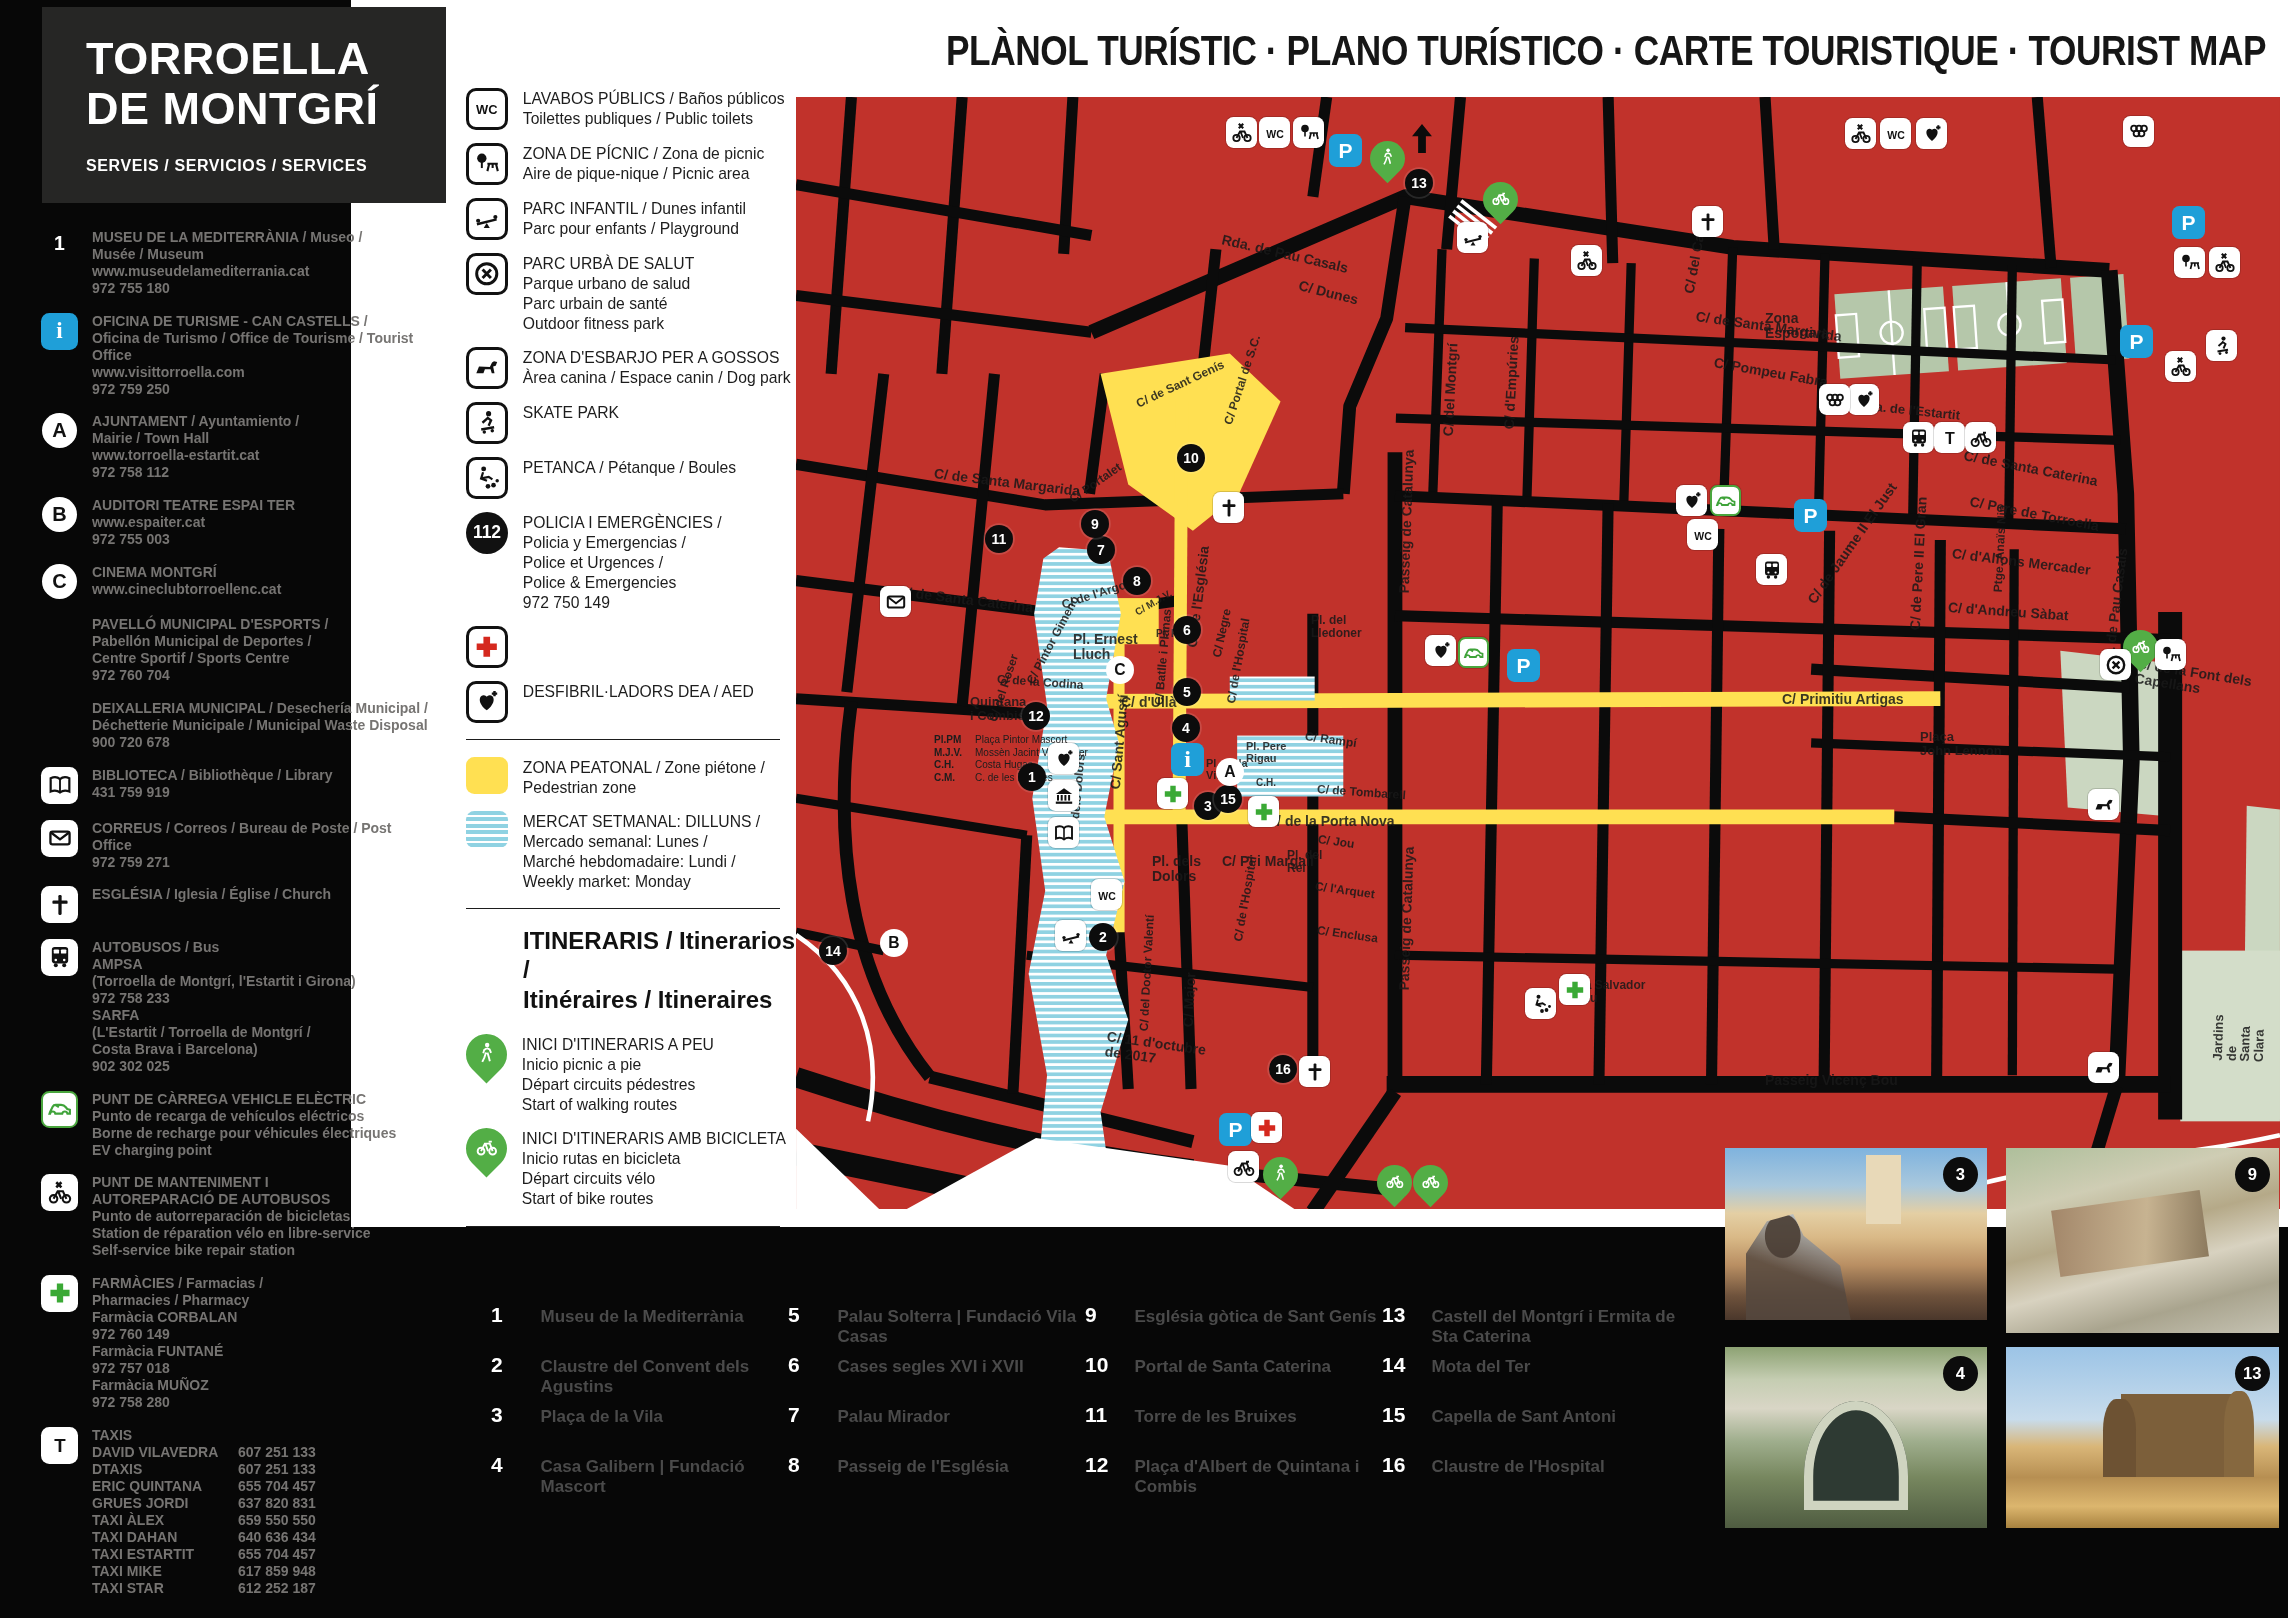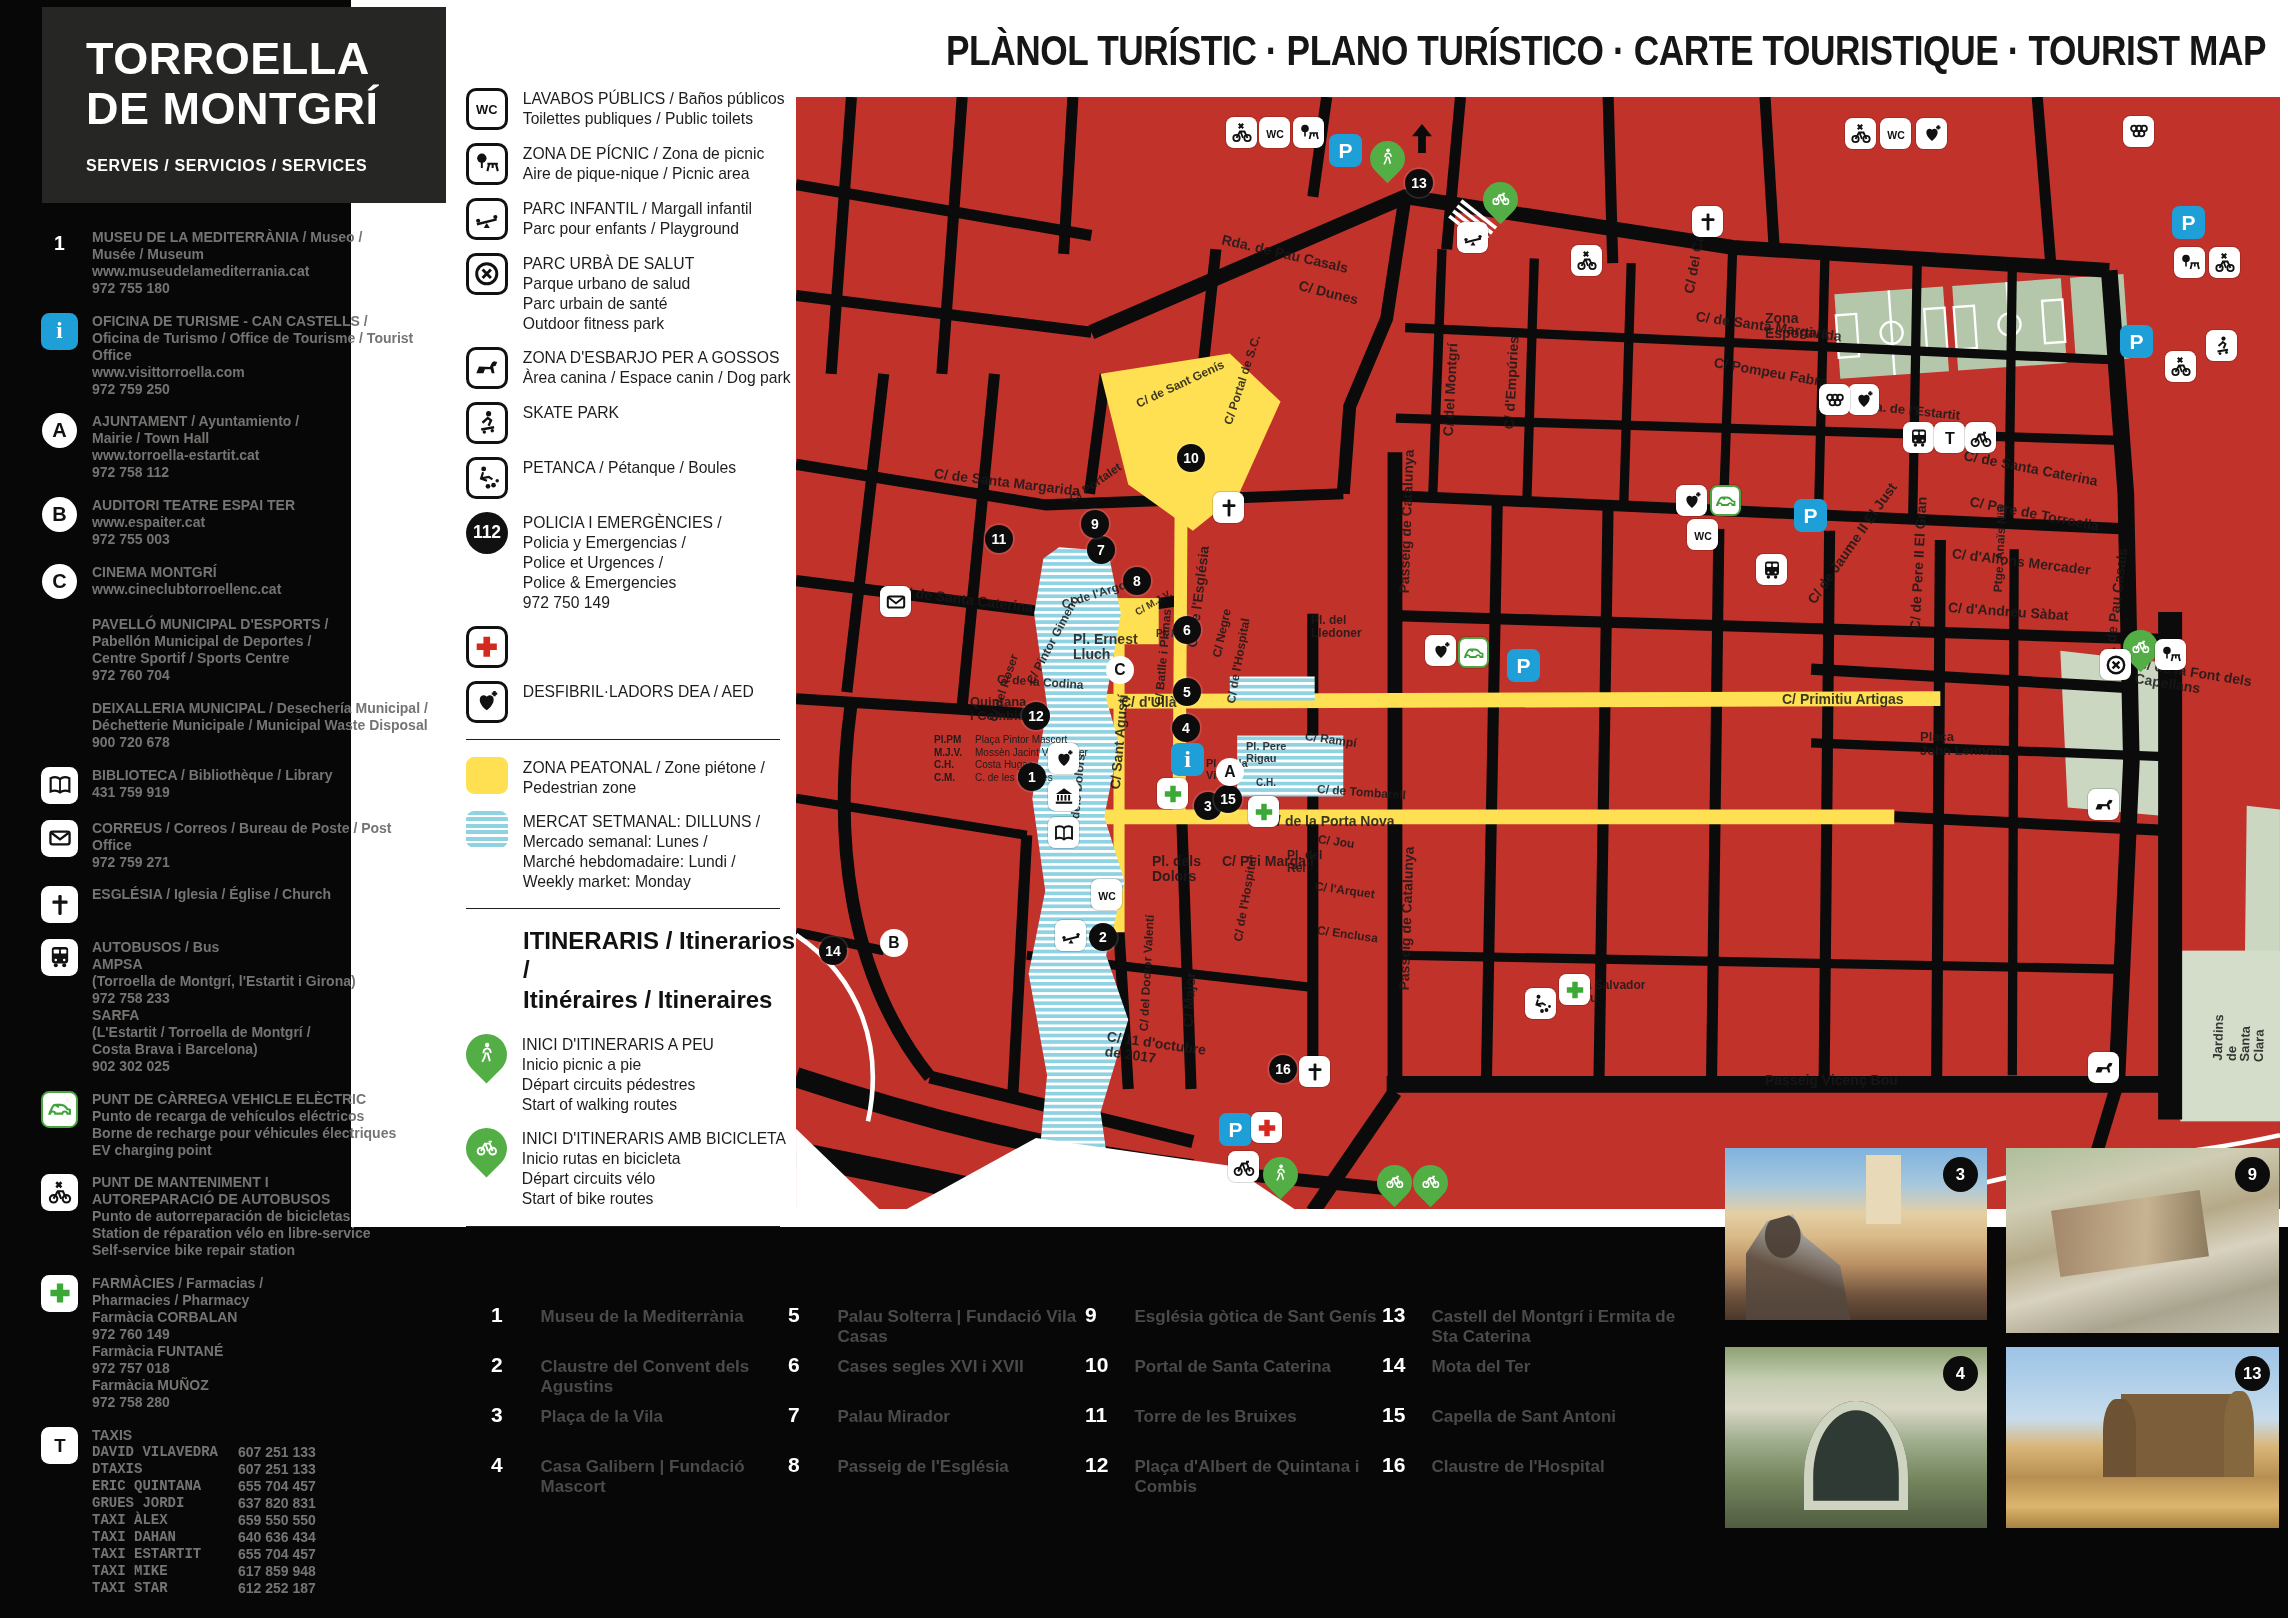--- a/index.html
+++ b/index.html
@@ -10,21 +10,21 @@
   #header-box{position:absolute;left:42px;top:7.4px;width:404px;height:196px;background:#262625;z-index:4;}
   #header-box .t1{position:absolute;left:44px;top:26px;color:#fff;font-size:45px;font-weight:900;letter-spacing:0.5px;}
   #header-box .t2{position:absolute;left:44px;top:76px;color:#fff;font-size:45px;font-weight:900;letter-spacing:0.5px;}
   #header-box .sub{position:absolute;left:44px;top:150px;color:#fff;font-size:16px;font-weight:800;letter-spacing:0.6px;}
 
   #sidebar-items{position:absolute;left:0;top:229px;width:434px;z-index:5;}
   .sb-item{position:relative;margin-bottom:15.7px;padding-left:92px;min-height:37px;}
   .sb-badge{position:absolute;left:39px;top:0;width:41px;display:flex;justify-content:center;}
   .sb-line{color:#767472;font-size:14px;line-height:17px;font-weight:600;}
   .sb-pair{display:flex;color:#767472;font-size:14px;line-height:17px;font-weight:600;}
-  .sb-pair .n{width:146px;font-family:Liberation Mono, monospace;}
+  .sb-pair .n{width:146px;}
   .badge-plain{color:#fff;font-size:19.4px;font-weight:800;line-height:28px;}
   .badge-blue{width:37px;height:37px;border-radius:8.3px;background:#1f9fd8;color:#fff;display:flex;align-items:center;justify-content:center;font-size:23px;font-weight:800;font-family:"Liberation Serif",serif;}
   .badge-circ{width:35px;height:35px;border-radius:50%;background:#fff;color:#111;display:flex;align-items:center;justify-content:center;font-size:20px;font-weight:800;}
   .icn{display:flex;align-items:center;justify-content:center;background:#fff;border-radius:8.3px;box-sizing:border-box;}
   .icn.sb{width:37px;height:37px;}
   .icn.sb.ev{border:2.8px solid #4aa63e;}
   .icn.lg{width:42px;height:42px;border:3px solid #111;border-radius:10px;flex:0 0 42px;}
   .icn.map{width:31px;height:31px;border-radius:7.4px;box-shadow:0 0 0 0.9px rgba(0,0,0,.15);}
 
   
@@ -339,21 +339,21 @@
         <div class="lg-item">
           <div class="icn lg">
             <svg width="29.5" height="29.5" viewBox="0 0 24 24">
               <path d="M4 16.5 L20 12.5" stroke="#111" stroke-width="2"></path>
               <path d="M9.5 19.5 l2.5 -4 2.5 4 z" fill="#111"></path>
               <circle cx="5" cy="13.6" r="1.7" fill="#111"></circle>
               <circle cx="19" cy="10.6" r="1.7" fill="#111"></circle>
             </svg>
           </div>
           <div class="lg-lines">
-            <div class="lg-line">PARC INFANTIL / Margall infantil</div>
+            <div class="lg-line">PARC INFANTIL / Dunes infantil</div>
             <div class="lg-line">Parc pour enfants / Playground</div>
           </div>
         </div>
         <div class="lg-item">
           <div class="icn lg">
             <svg width="29.5" height="29.5" viewBox="0 0 24 24">
               <circle cx="12" cy="12" r="8.2" fill="none" stroke="#111" stroke-width="2.4"></circle>
               <path d="M8.6 8.6 L15.4 15.4 M15.4 8.6 L8.6 15.4" stroke="#111" stroke-width="2.4"></path>
             </svg>
           </div>

